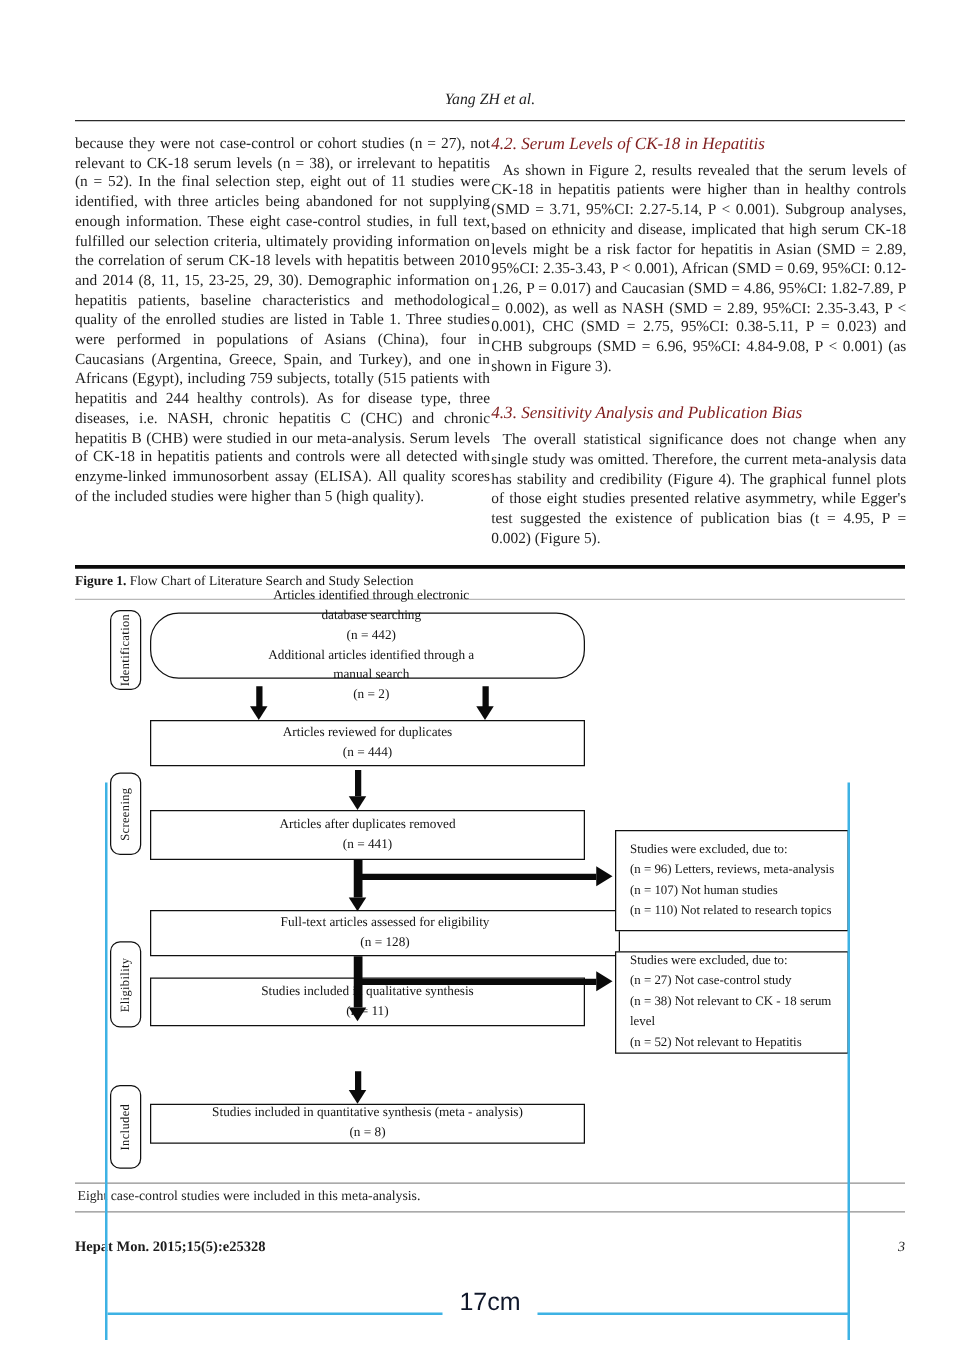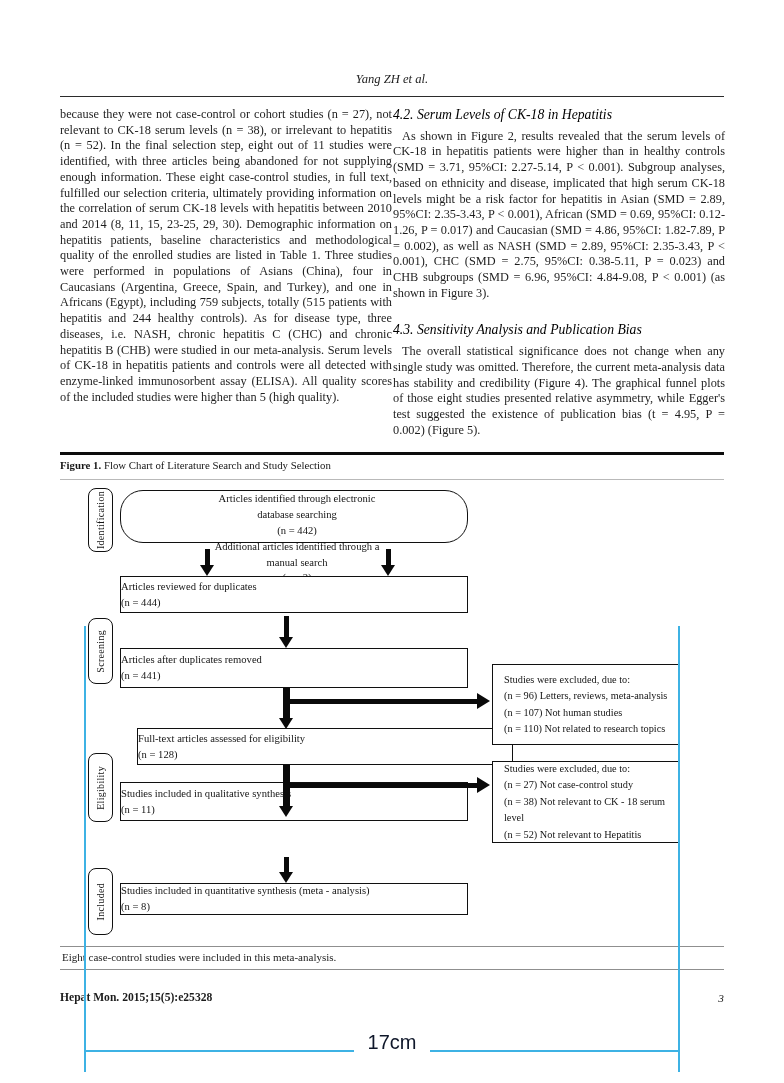--- a/index.html
+++ b/index.html
@@ -10,38 +10,38 @@
   }
   .abs{position:absolute;}
   
   .running-head{top:72px;left:0;width:784px;text-align:center;font-style:italic;font-size:12.6px;color:#222;}
   .header-rule{left:60px;top:96px;width:664px;height:1.4px;background:#2b2b2b;}
   
   .col{top:107px;width:332px;text-align:justify;font-size:12.3px;line-height:15.7px;color:#1e1e1e;font-family:Liberation Serif, serif;}
   .col p{margin:0;}
   .col-left{left:60px;}
   .col-right{left:393px;}
-  .sec-title{font-style:italic;font-size:13.7px;font-weight:normal;margin:0 0 6px 0;color:#000000;}
+  .sec-title{font-style:italic;font-size:13.7px;font-weight:normal;margin:0 0 6px 0;color:#7f1d1d;}
   .sec-gap{margin-top:21px;}
   .indent{text-indent:9px;}
   
   .thick-rule{left:60px;top:452px;width:664px;height:2.7px;background:#0c0c0c;}
   .fig-caption{left:60px;top:459px;width:664px;font-size:10.8px;color:#161616;}
   .fig-caption b{font-weight:bold;}
   .thin-rule{left:60px;width:664px;height:1px;background:#b9b9b9;}
   .rule-cap-bottom{top:479px;}
   .rule-note-top{top:946px;background:#8f8f8f;}
   .rule-note-bottom{top:969px;background:#8f8f8f;}
   .fig-note{left:62px;top:951px;font-size:11px;color:#222;}
   
   .box{position:absolute;border:1.4px solid #101010;background:#fff;box-sizing:border-box;
-       display:flex;flex-direction:column;align-items:flex-start;justify-content:center;
+       display:flex;flex-direction:column;align-items:center;justify-content:center;
        text-align:center;font-size:10.6px;line-height:1.5;color:#141414;}
   .box .cnt{display:block;}
-  .topbox{display:flex;flex-direction:column;align-items:center;justify-content:space-between;padding:0 16px 0 22px;border-radius:23px;}
+  .topbox{display:flex;flex-direction:column;align-items:center;padding:0 16px 0 22px;border-radius:23px;}
   .topbox .half{width:168px;text-align:center;}
   .excl{align-items:flex-start;text-align:left;padding:6px 4px 6px 11px;font-size:10.3px;line-height:1.6;}
   
   .stage{position:absolute;left:88px;width:25px;border:1.5px solid #101010;border-radius:8px;
          box-sizing:border-box;background:#fff;display:flex;align-items:center;justify-content:center;}
   .stage span{writing-mode:vertical-rl;transform:rotate(180deg);font-size:10px;color:#141414;letter-spacing:0.3px;white-space:nowrap;}
   
   .stem{position:absolute;background:#0a0a0a;}
   .head-down{position:absolute;width:0;height:0;border-left:7.5px solid transparent;border-right:7.5px solid transparent;border-top:11px solid #0a0a0a;}
   .head-right{position:absolute;width:0;height:0;border-top:8.5px solid transparent;border-bottom:8.5px solid transparent;border-left:13px solid #0a0a0a;}
@@ -103,21 +103,21 @@
 <div class="box" style="left:120px;top:576px;width:348px;height:37px;">
   <span>Articles reviewed for duplicates</span>
   <span class="cnt">(n = 444)</span>
 </div>
 
 <div class="box" style="left:120px;top:648px;width:348px;height:40px;">
   <span>Articles after duplicates removed</span>
   <span class="cnt">(n = 441)</span>
 </div>
 
-<div class="box" style="left:137px;top:728px;width:376px;height:37px;">
+<div class="box" style="left:120px;top:728px;width:376px;height:37px;">
   <span>Full-text articles assessed for eligibility</span>
   <span class="cnt">(n = 128)</span>
 </div>
 
 <div class="box" style="left:120px;top:782px;width:348px;height:39px;">
   <span>Studies included in qualitative synthesis</span>
   <span class="cnt">(n = 11)</span>
 </div>
 
 <div class="box" style="left:120px;top:883px;width:348px;height:32px;">

